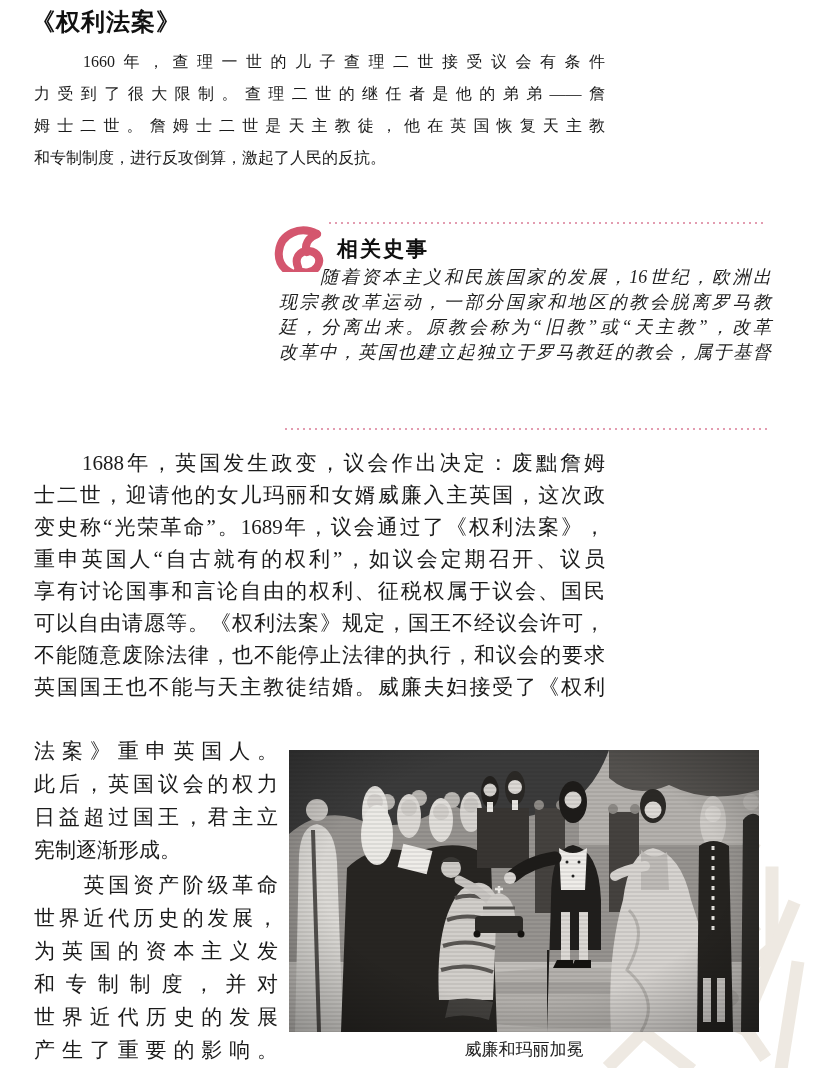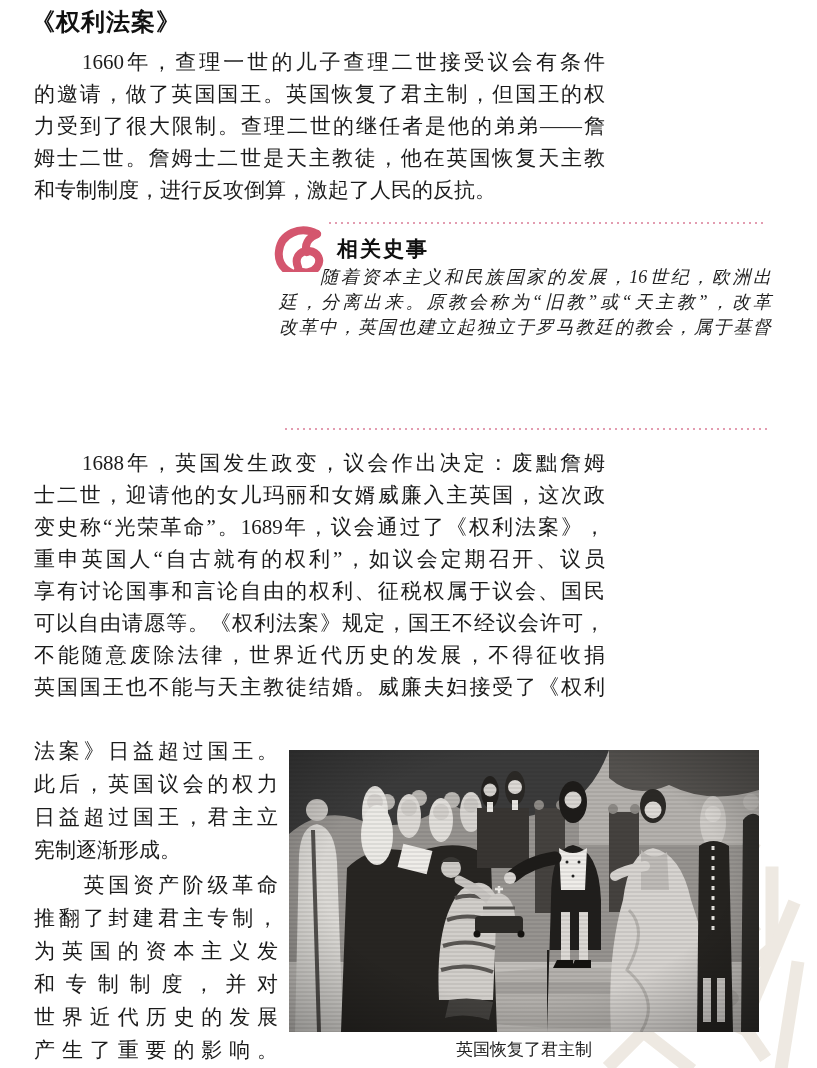--- a/index.html
+++ b/index.html
@@ -13,21 +13,21 @@
     font-family:Liberation Mono, monospace;
     font-size:24px;font-weight:700;letter-spacing:1px;color:#111;
   }
   
   .tb{position:absolute;}
   .tb .ln{
     display:block;white-space:nowrap;
     text-align:justify;text-align-last:justify;text-justify:inter-character;
   }
   .tb .ln.flush{text-align-last:left;}
-  #para1{left:34px;top:46px;width:571px;font-size:21px;line-height:32px;}
+  #para1{left:34px;top:46px;width:571px;font-size:16px;line-height:32px;}
   #para2w{left:34px;top:447px;width:571px;font-size:21px;line-height:32px;}
   #para2n{left:34px;top:735px;width:244px;font-size:21px;line-height:33px;}
   #para3 {left:34px;top:869px;width:244px;font-size:21px;line-height:33px;}
   
   #relbox{position:absolute;left:275px;top:222px;width:492px;height:208px;}
   .dotline{position:absolute;height:2px;
     background-image:repeating-linear-gradient(to right,#e39cb0 0 2px,transparent 2px 6px);}
   .dotline.top{left:54px;right:0;top:0;}
   .dotline.bot{left:10px;right:0;bottom:0;}
   #relhead{position:absolute;left:-2px;top:4px;display:flex;align-items:center;}
@@ -46,67 +46,67 @@
 </style>
 </head>
 <body>
 
 <div id="page">
 
   <h1 id="heading">《权利法案》</h1>
 
   <div class="tb" id="para1">
       <div class="ln">　　1660年，查理一世的儿子查理二世接受议会有条件</div>
-      <div class="ln">的邀请，做了英国国王。英国恢复了君主制，但国王的权</div>
       <div class="ln">力受到了很大限制。查理二世的继任者是他的弟弟——詹</div>
       <div class="ln">姆士二世。詹姆士二世是天主教徒，他在英国恢复天主教</div>
       <div class="ln flush">和专制制度，进行反攻倒算，激起了人民的反抗。</div>
     </div>
 
   <div id="relbox">
     <div class="dotline top"></div>
     <div class="dotline bot"></div>
     <div id="relhead">
       <svg width="58" height="46" viewBox="0 0 58 46">
         <g fill="none" stroke="#d4566e" stroke-width="8" stroke-linecap="round">
           <path d="M44 8 C27 -1 8 8 6 25 C4 40 17 51 31 48"></path>
           <path d="M44 8 C35 12 31 19 34 26"></path>
           <path d="M25 41 C21 32 27 24 36 25 C45 26 49 34 44 41 C40 47 31 48 25 44"></path>
         </g>
       </svg>
       <span id="reltitle">相关史事</span>
     </div>
     <div class="tb" id="relbody">
         <div class="ln">　　随着资本主义和民族国家的发展，16世纪，欧洲出</div>
+        <div class="ln">现宗教改革运动，一部分国家和地区的教会脱离罗马教</div>
         <div class="ln">廷，分离出来。原教会称为“旧教”或“天主教”，改革</div>
         <div class="ln">改革中，英国也建立起独立于罗马教廷的教会，属于基督</div>
       </div>
   </div>
 
   <div class="tb" id="para2w">
       <div class="ln">　　1688年，英国发生政变，议会作出决定：废黜詹姆</div>
       <div class="ln">士二世，迎请他的女儿玛丽和女婿威廉入主英国，这次政</div>
       <div class="ln">变史称“光荣革命”。1689年，议会通过了《权利法案》，</div>
       <div class="ln">重申英国人“自古就有的权利”，如议会定期召开、议员</div>
       <div class="ln">享有讨论国事和言论自由的权利、征税权属于议会、国民</div>
       <div class="ln">可以自由请愿等。《权利法案》规定，国王不经议会许可，</div>
-      <div class="ln">不能随意废除法律，世界近代历史的发展，不得征收捐</div>
+      <div class="ln">不能随意废除法律，也不能停止法律的执行，和议会的要求</div>
       <div class="ln">英国国王也不能与天主教徒结婚。威廉夫妇接受了《权利</div>
     </div>
 
   <div class="tb" id="para2n">
-      <div class="ln">法案》日益超过国王。</div>
+      <div class="ln">法案》重申英国人。</div>
       <div class="ln">此后，英国议会的权力</div>
       <div class="ln">日益超过国王，君主立</div>
       <div class="ln flush">宪制逐渐形成。</div>
     </div>
 
   <div class="tb" id="para3">
       <div class="ln">　　英国资产阶级革命</div>
-      <div class="ln">推翻了封建君主专制，</div>
+      <div class="ln">世界近代历史的发展，</div>
       <div class="ln">为英国的资本主义发</div>
       <div class="ln">和专制制度，并对</div>
       <div class="ln">世界近代历史的发展</div>
       <div class="ln">产生了重要的影响。</div>
     </div>
 
   <svg id="watermark" width="270" height="250" viewBox="0 0 270 250">
     <g stroke="#ece6dd" stroke-width="13" fill="none" stroke-linecap="square">
       <path d="M155 45 L205 110"></path>
       <path d="M205 30 L160 120"></path>
@@ -217,15 +217,15 @@
       <rect x="428" y="228" width="8" height="44" fill="#d8d5d1"></rect>
 
       <path d="M452 282 L454 70 Q462 60 470 66 L470 282 Z" fill="#2e2c29"></path>
       <circle cx="462" cy="52" r="8" fill="#c5c2be"></circle>
 
       <rect width="470" height="282" fill="url(#hatch)"></rect>
       <rect width="470" height="282" fill="url(#vig)"></rect>
     </svg>
   </div>
 
-  <div id="figcaption">英国恢复了君主制</div>
+  <div id="figcaption">威廉和玛丽加冕</div>
 
 </div>
 
 </body></html>

